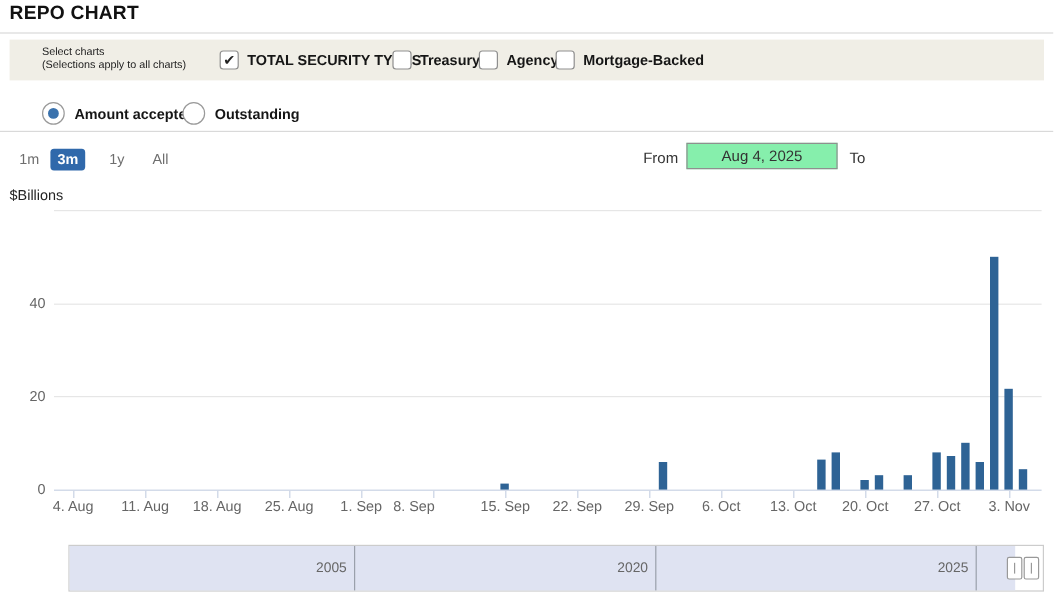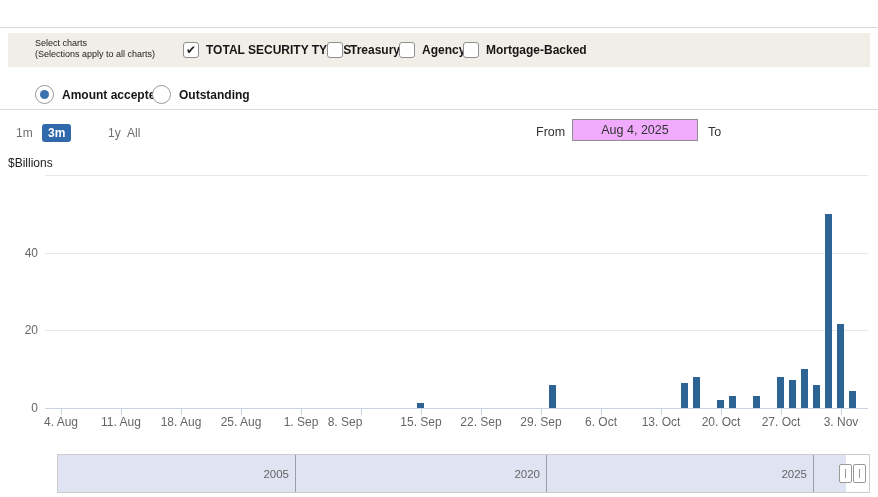--- a/index.html
+++ b/index.html
@@ -24,21 +24,21 @@
     display:flex;align-items:center;justify-content:center;}
   .radio-dot{width:9px;height:9px;border-radius:50%;background:transparent;}
   .radio-dot.on{background:#3a72ad;}
   .radio-label{font-size:12px;font-weight:700;color:#161616;white-space:nowrap;}
   .row-rule{left:0;top:109px;width:878px;height:1px;background:#d9d9d9;}
   
   .range-btn{position:absolute;top:124px;height:18px;display:flex;align-items:center;justify-content:center;
     font-size:12px;color:#6e6e6e;cursor:pointer;border-radius:3px;padding:0 6px;}
   .range-btn.selected{background:#3069ab;color:#fff;font-weight:700;}
   .fromto-label{position:absolute;top:125px;font-size:12.5px;font-weight:400;color:#333;}
-  .date-input{position:absolute;top:119px;width:124px;height:20px;border:1px solid #8f8f8f;background:#f0abfc;
+  .date-input{position:absolute;top:119px;width:124px;height:20px;border:1px solid #8f8f8f;background:#86efac;
     font-family:inherit;font-size:12.5px;color:#333;text-align:center;padding:0;border-radius:0;}
   
   .y-title{left:8px;top:156px;font-size:12px;color:#222;text-align:center;}
   .gridline{height:1px;background:#e6e6e6;left:45px;width:823px;}
   .ylab{width:30px;left:8px;text-align:right;font-size:12px;color:#666;}
   .x-axisline{left:45px;top:408px;width:823px;height:1px;background:#c9d3e4;}
   .xtick{top:409px;width:1px;height:6px;background:#c9d3e4;}
   .xlab{top:415px;width:62px;text-align:center;font-size:12px;color:#666;white-space:nowrap;}
   .bar{width:7px;background:#2e6395;}
   
@@ -49,20 +49,21 @@
     font-size:11.5px;color:#666;}
   .nav-handle{position:absolute;top:464px;width:11px;height:17px;background:#fff;border:1px solid #999;
     border-radius:2px;display:flex;align-items:center;justify-content:center;cursor:ew-resize;}
   .nav-grip{width:1px;height:9px;background:#999;}
 </style>
 </head>
 <body>
 
 <div id="app">
 
+  <div class="abs page-title">REPO CHART</div>
   <div class="abs title-rule"></div>
 
   <div class="abs options-bar">
     <div class="opt-label">
       <div>Select charts</div>
       <div>(Selections apply to all charts)</div>
     </div>
     <div id="cb-row">
         <div class="cb-group" style="left: 175px;">
           <span class="cb-box">✔</span>
@@ -95,21 +96,21 @@
           <span class="radio-dot"></span>
         </span>
         <span class="radio-label">Outstanding</span>
       </div>
     </div>
   <div class="abs row-rule"></div>
 
   <div id="range-row">
       <div class="range-btn" style="left: 10px;">1m</div>
       <div class="range-btn selected" style="left: 42px;">3m</div>
-      <div class="range-btn" style="left: 102px;">1y</div>
+      <div class="range-btn" style="left: 85px;">1y</div>
       <div class="range-btn" style="left: 121px;">All</div>
     </div>
   <div class="abs fromto-label" style="left:536px;">From</div>
   <input class="date-input" style="left: 572px;" readonly="" value="Aug 4, 2025">
   <div class="abs fromto-label" style="left:708px;">To</div>
 
   <div class="abs y-title">$Billions</div>
   <div id="plot">
     <div class="abs x-axisline"></div>
   <div class="abs gridline" style="top: 330px;"></div>

